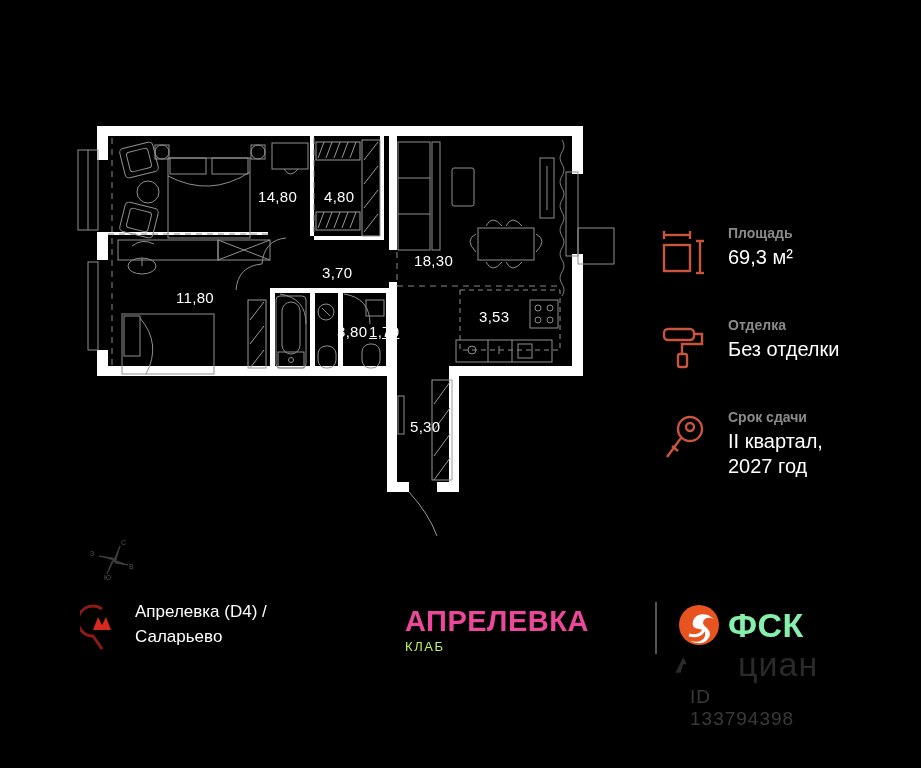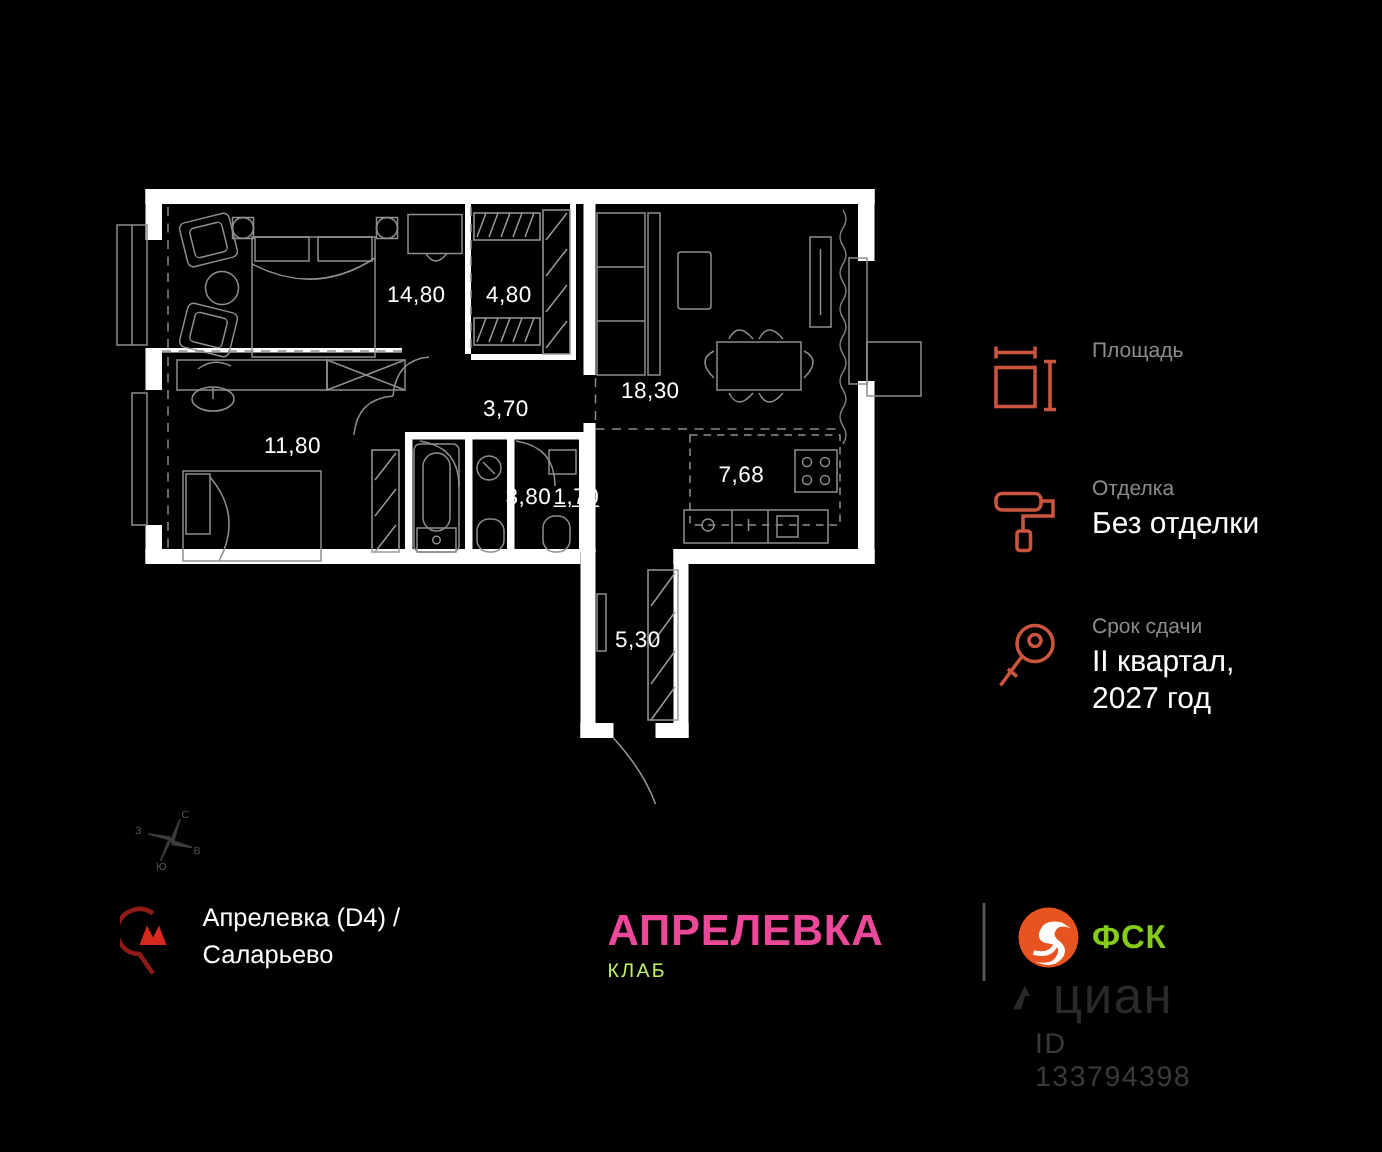--- a/index.html
+++ b/index.html
@@ -19,43 +19,43 @@
     position:absolute; color:#ffffff; font-size:15px; letter-spacing:.3px;
     white-space:nowrap; font-family:"Liberation Sans", sans-serif;
   }
 
   svg.overlay{ position:absolute; left:0; top:0; width:640px; height:560px; pointer-events:none; }
 
   
   #info{ position:absolute; left:660px; top:225px; width:250px; }
   .info-row{ position:relative; margin-bottom:36px; padding-left:68px; min-height:56px; }
   .info-ico{ position:absolute; left:0; top:4px; width:52px; height:52px; }
-  .info-cap{ color:#8b8b8b; font-size:14px; margin-bottom:4px; }
+  .info-cap{ color:#8b8b8b; font-size:14px; margin-bottom:4px;font-weight:bold; }
   .info-val{ color:#ffffff; font-size:20px; line-height:1.25; }
 
   
   #metro{ position:absolute; left:80px; top:600px; width:320px; }
   #metro-pin{ position:absolute; left:0; top:3px; width:44px; height:48px; }
   #metro-txt{ position:absolute; left:55px; top:0; color:#fff; font-size:17px; line-height:1.45; }
 
   
   #compass{ position:absolute; left:86px; top:534px; width:56px; height:52px; }
 
   
   #brand{ position:absolute; left:405px; top:605px; }
   #brand-main{ color:#ec4899; font-size:29px; font-weight:bold; letter-spacing:.5px; }
   #brand-sub{ color:#bef264; font-size:13px; letter-spacing:1.6px; margin-top:1px; }
   #divider{ position:absolute; left:655px; top:602px; width:2px; height:52px; background:#555; }
   #fsk{ position:absolute; left:678px; top:604px; display:flex; align-items:center; }
   #fsk-mark{ width:42px; height:42px; }
-  #fsk-txt{ color:#84cc16; font-size:22px; font-weight:bold; letter-spacing:.5px; margin-left:8px; }
+  #fsk-txt{ color:#86efac; font-size:34px; font-weight:bold; letter-spacing:.5px; margin-left:8px; }
 
   
   #wm{ position:absolute; left:672px; top:645px; }
-  #wm-word{ display:flex; align-items:center; color:#2a2a2a; font-size:34px; letter-spacing:1px; }
+  #wm-word{ display:flex; align-items:center; color:#2a2a2a; font-size:34px; letter-spacing:1px;gap:36px; }
   #wm-id{ color:#3a3a3a; font-size:19px; letter-spacing:1px; margin-top:2px; margin-left:18px; }
 </style>
 </head>
 <body>
 
 <div id="stage">
 
   <div id="plan">
 
     <div class="wall" style="left:97px; top:126px; width:486px; height:10px;"></div>
@@ -202,21 +202,21 @@
       </g>
     </svg>
 
     <div class="area-label" style="left:258px; top:188px;">14,80</div>
     <div class="area-label" style="left:324px; top:188px;">4,80</div>
     <div class="area-label" style="left:176px; top:289px;">11,80</div>
     <div class="area-label" style="left:322px; top:264px;">3,70</div>
     <div class="area-label" style="left:315px; top:323px;padding-left:22px;">3,80</div>
     <div class="area-label" style="left:369px; top:323px;text-decoration:underline;">1,70</div>
     <div class="area-label" style="left:414px; top:252px;">18,30</div>
-    <div class="area-label" style="left:479px; top:308px;">7,68</div>
+    <div class="area-label" style="left:479px; top:308px;">3,53</div>
     <div class="area-label" style="left:410px; top:418px;">5,30</div>
   </div>
 
   <div id="compass">
     <svg viewBox="0 0 56 52" width="56" height="52">
       <g fill="#3c3c3c" stroke="#3c3c3c" stroke-width="1">
         <polygon points="28,26 34,12 30,26"></polygon>
         <polygon points="28,26 42,31 29,29"></polygon>
         <polygon points="28,26 21,40 26,27"></polygon>
         <polygon points="28,26 13,22 27,24"></polygon>
@@ -238,20 +238,21 @@
             <line x1="4" y1="2" x2="4" y2="10"></line>
             <line x1="30" y1="2" x2="30" y2="10"></line>
             <rect x="4" y="16" width="26" height="26"></rect>
             <line x1="40" y1="12" x2="40" y2="44"></line>
             <line x1="36" y1="12" x2="44" y2="12"></line>
             <line x1="36" y1="44" x2="44" y2="44"></line>
           </g>
         </svg>
       </div>
       <div class="info-cap">Площадь</div>
+      <div class="info-val">69,3 м²</div>
     </div>
 
     <div class="info-row">
       <div class="info-ico">
         <svg viewBox="0 0 52 52" width="52" height="52">
           <g stroke="#c9553f" stroke-width="2.4" fill="none">
             <rect x="4" y="8" width="30" height="11" rx="4"></rect>
             <path d="M34 13 h8 v10 h-20 v10"></path>
             <rect x="18" y="33" width="9" height="13" rx="2"></rect>
           </g>

